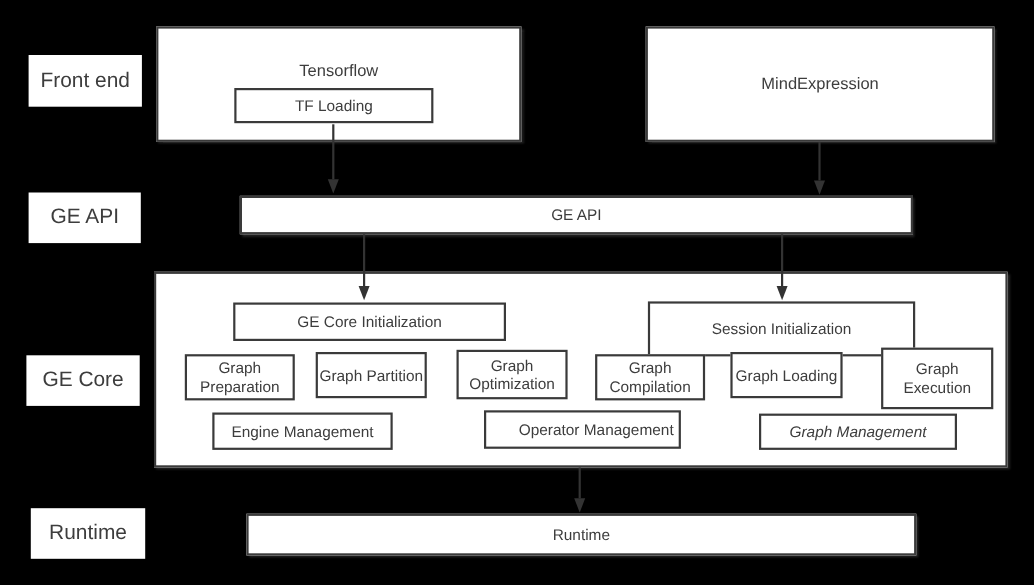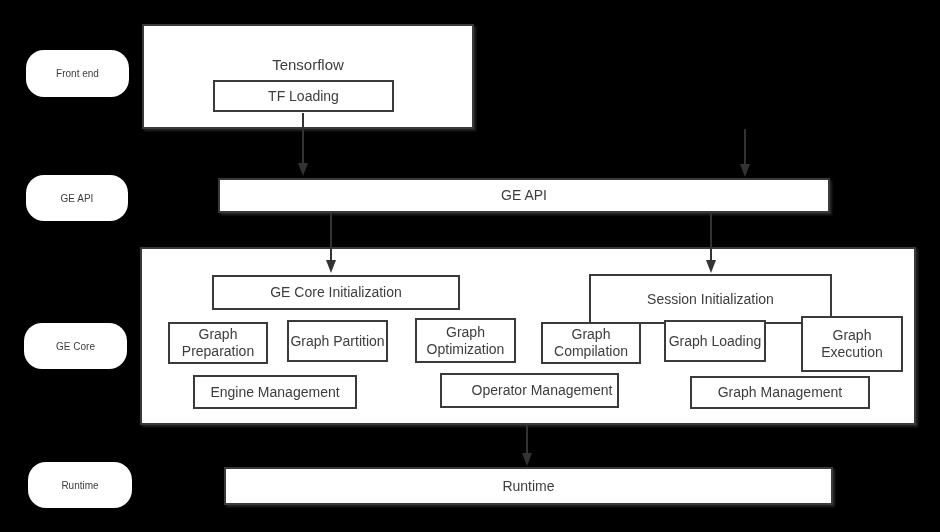--- a/index.html
+++ b/index.html
@@ -32,23 +32,22 @@
   }
   
   .label-box {
     position: absolute;
     background: #ffffff;
     color: #3d3d3d;
     box-sizing: border-box;
     display: flex;
     align-items: center;
     justify-content: center;
-    font-size: 10px;
+    font-size: 19px;
     text-align: center;
-    border-radius: 18px;
   }
   .container-title {
     position: absolute;
     left: 0;
     right: 0;
     top: 30px;
     text-align: center;
     font-size: 15px;
     color: #3d3d3d;
   }
@@ -82,38 +81,39 @@
   <div class="label-box" style="left:26px; top:50px; width:103px; height:47px;">Front end</div>
   <div class="label-box" style="left:26px; top:175px; width:102px; height:46px;">GE API</div>
   <div class="label-box" style="left:24px; top:323px; width:103px; height:46px;">GE Core</div>
   <div class="label-box" style="left:28px; top:462px; width:104px; height:46px;">Runtime</div>
 
   <div class="box" style="left:142px; top:24px; width:332px; height:105px;">
     <span class="container-title">Tensorflow</span>
     <div class="box" style="left:69px; top:54px; width:181px; height:32px; box-shadow:none;">TF Loading</div>
   </div>
 
+  <div class="box big-label" style="left:587px; top:24px; width:317px; height:105px;">MindExpression</div>
 
   <div class="box" style="left:218px; top:178px; width:612px; height:35px;">GE API</div>
 
   <div class="box" style="left:140px; top:247px; width:776px; height:178px;">
 
     <div class="box" style="left:70px; top:26px; width:248px; height:35px; box-shadow:none;">GE Core Initialization</div>
     <div class="box" style="left:447px; top:25px; width:243px; height:50px; box-shadow:none;">Session Initialization</div>
 
     <div class="box" style="left:26px; top:73px; width:100px; height:42px; box-shadow:none;">Graph Preparation</div>
     <div class="box" style="left:145px; top:71px; width:101px; height:42px; box-shadow:none;">Graph Partition</div>
     <div class="box" style="left:273px; top:69px; width:101px; height:45px; box-shadow:none;">Graph Optimization</div>
     <div class="box" style="left:399px; top:73px; width:100px; height:42px; box-shadow:none;">Graph Compilation</div>
     <div class="box" style="left:522px; top:71px; width:102px; height:42px; box-shadow:none;">Graph Loading</div>
     <div class="box" style="left:649px; top:67px; width:102px; height:56px; box-shadow:none;margin-left:10px;">Graph Execution</div>
 
     <div class="box" style="left:51px; top:126px; width:164px; height:34px; box-shadow:none;">Engine Management</div>
     <div class="box" style="left:298px; top:124px; width:179px; height:35px; box-shadow:none;padding-left:25px;">Operator Management</div>
-    <div class="box" style="left:548px; top:127px; width:180px; height:33px; box-shadow:none;">Graph Management</div>
+    <div class="box" style="left:548px; top:127px; width:180px; height:33px; box-shadow:none;font-style:italic;">Graph Management</div>
   </div>
 
   <div class="box" style="left:224px; top:467px; width:609px; height:38px;">Runtime</div>
 
   <div class="arrow" style="left:302px; top:113px; height:50px;"></div>
   <div class="arrow" style="left:744px; top:129px; height:35px;"></div>
   <div class="arrow" style="left:330px; top:213px; height:47px;"></div>
   <div class="arrow" style="left:710px; top:213px; height:47px;"></div>
   <div class="arrow" style="left:526px; top:425px; height:28px;"></div>
 

